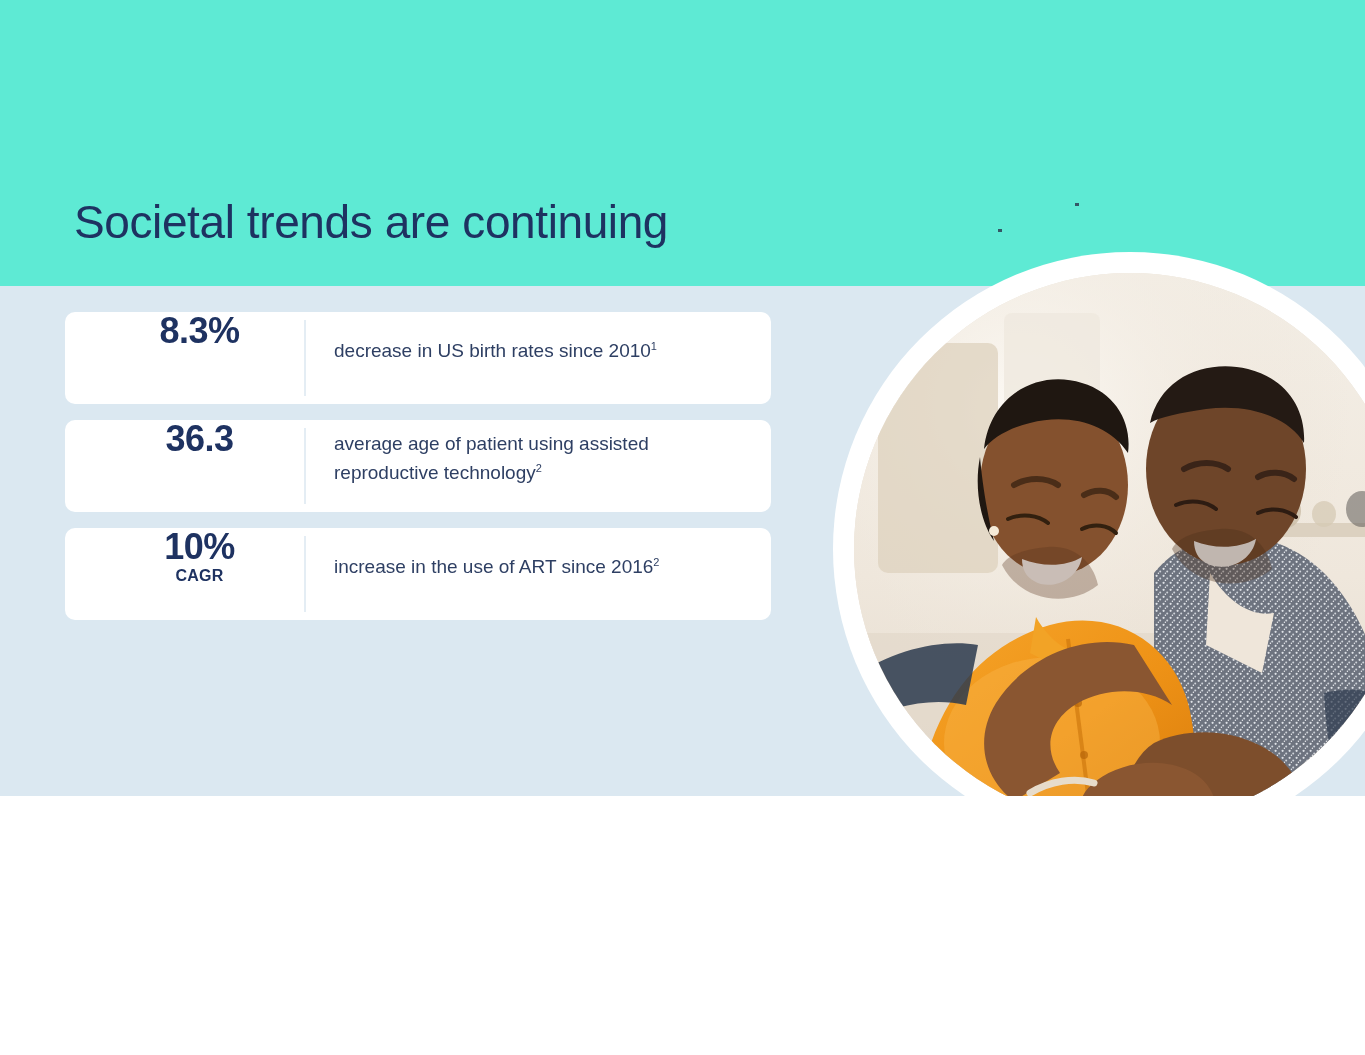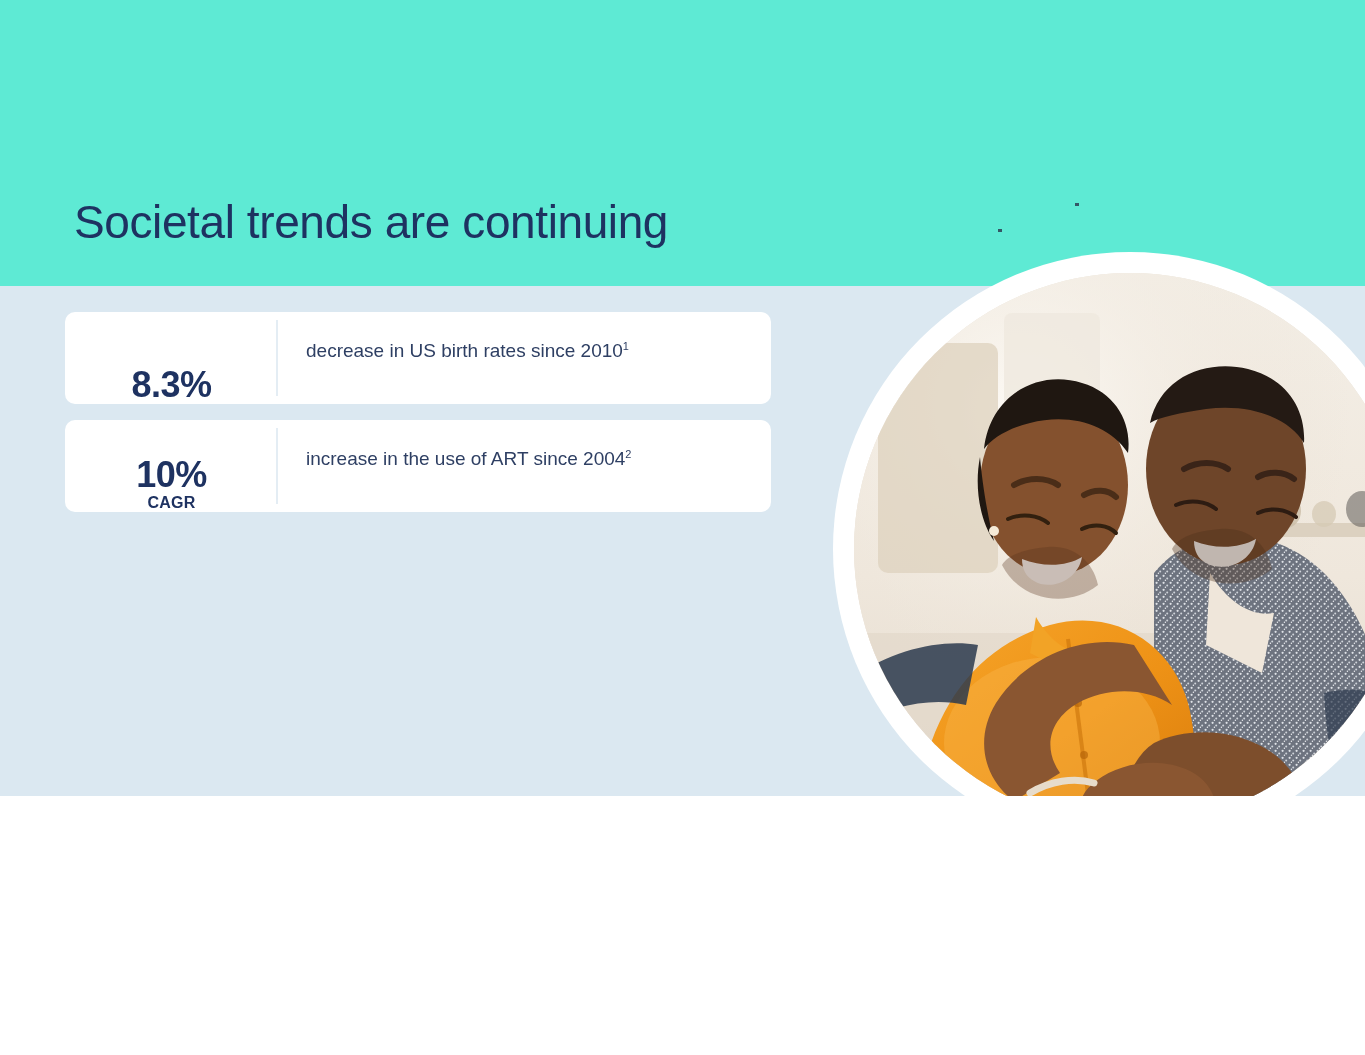--- a/index.html
+++ b/index.html
@@ -96,22 +96,23 @@
     height: 92px;
     margin-bottom: 16px;
     overflow: hidden;
   }
   .card-stat {
     width: 213px;
     flex: 0 0 213px;
     display: flex;
     flex-direction: column;
     align-items: center;
-    justify-content: flex-end;
+    justify-content: flex-start;
     position: relative;
+    padding-left: 28px;
   }
   .card-stat::after {
     content: "";
     position: absolute;
     right: 0;
     top: 8px;
     bottom: 8px;
     width: 2px;
     background: #e4edf4;
   }
@@ -308,28 +309,36 @@
       <div class="card-stat">
         <div class="stat-value">8.3%</div>
       </div>
       <div class="card-desc">
         <div class="desc-text"><span>decrease in US birth rates since 2010</span><sup>1</sup></div>
       </div>
     </div>
 
 
 
+    <div class="card">
+      <div class="card-stat">
+        <div class="stat-value">36.3</div>
+      </div>
+      <div class="card-desc">
+        <div class="desc-text"><span>average age of patient using assisted reproductive technology</span><sup>2</sup></div>
+      </div>
+    </div>
 
     <div class="card">
       <div class="card-stat">
         <div class="stat-value">10%</div>
         <div class="stat-sub">CAGR</div>
       </div>
       <div class="card-desc">
-        <div class="desc-text"><span>increase in the use of ART since 2004</span><sup>2</sup></div>
+        <div class="desc-text"><span>increase in the use of ART since 2016</span><sup>2</sup></div>
       </div>
     </div>
 
   </div>
 
   <div class="footer">
     <div class="page-num">10</div>
     <div class="safe-harbor">PLEASE REFER TO SLIDE 2 FOR THE SAFE HARBOR LANGUAGE REGARDING THIS PRESENTATION</div>
     <div class="citation">1. National Vital Statistics Reports, 2002 and 2024 | 2. CDC 2021 ART National Summary Report</div>
   </div>

